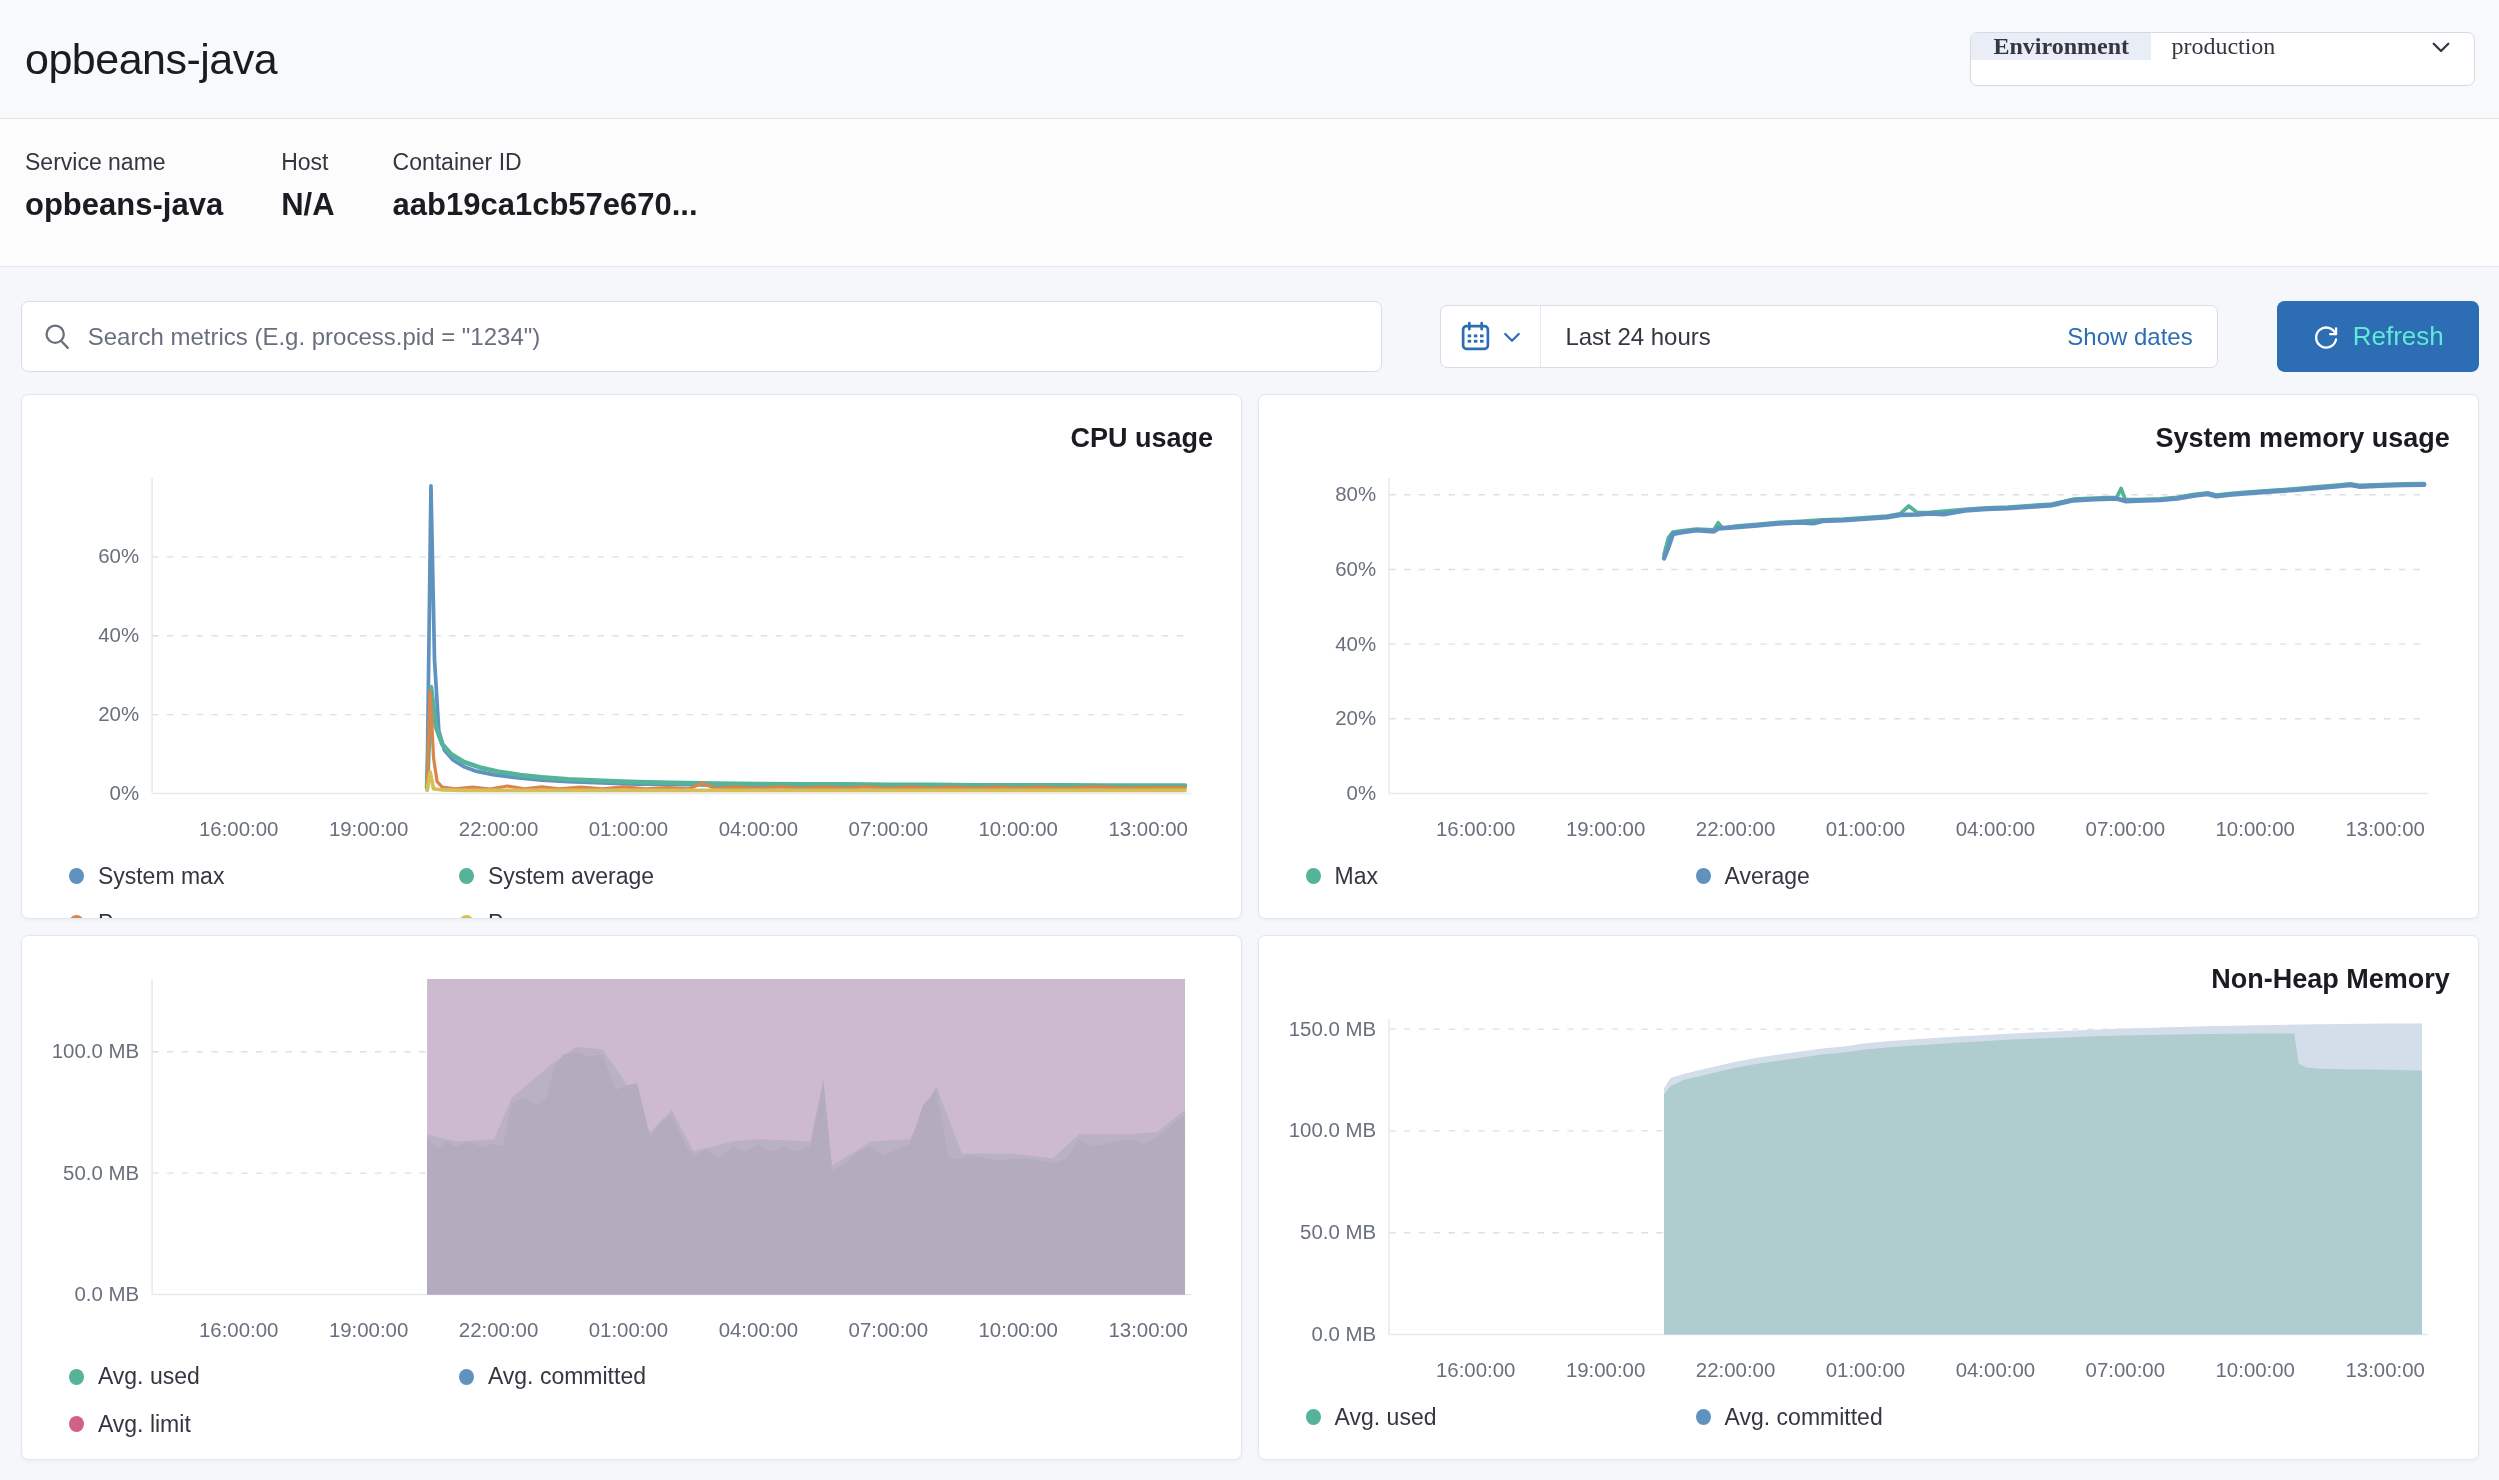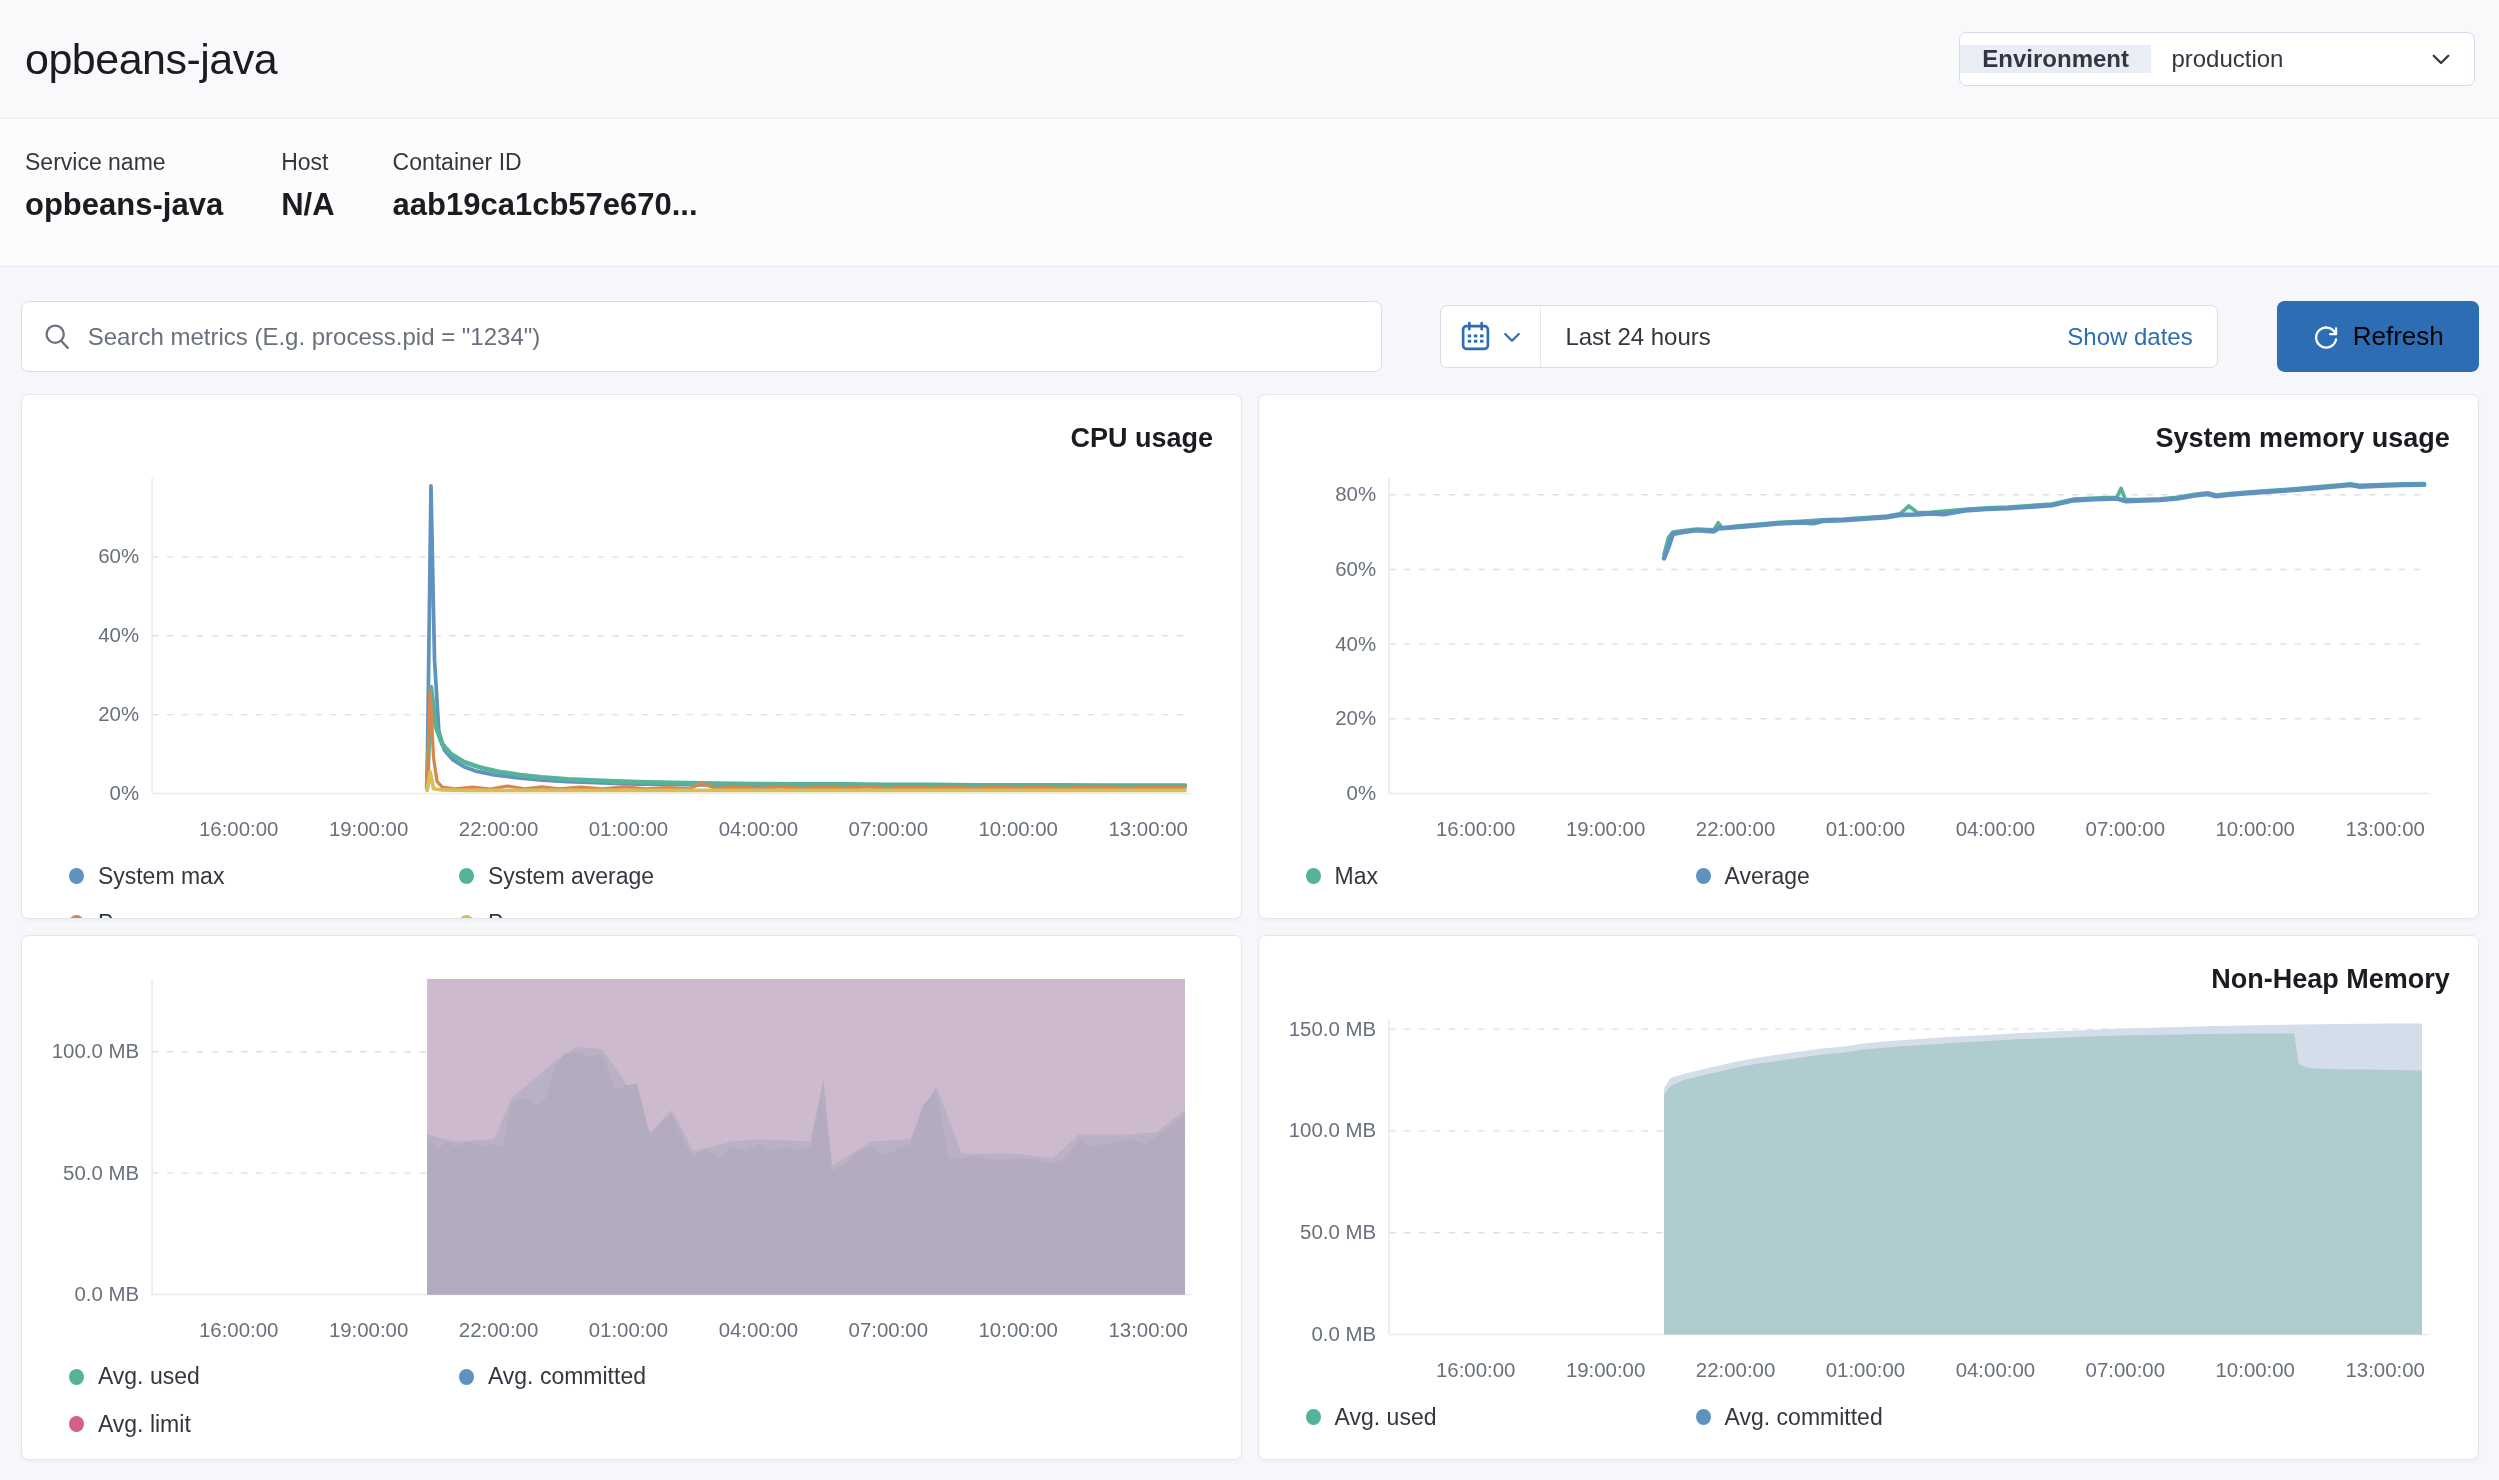--- a/index.html
+++ b/index.html
@@ -3,22 +3,22 @@
 <meta charset="utf-8">
 <style>
   * { margin:0; padding:0; box-sizing:border-box; }
   html,body { width:2500px; height:1481px; overflow:hidden;
     font-family:"Liberation Sans","DejaVu Sans",sans-serif; background:#F5F7FA; color:#343741; }
 
   
   .top-bar { background:#F8F9FB; border-bottom:0.9px solid #E4E9F1; height:119px;
     display:flex; align-items:center; justify-content:space-between; padding:0 25px; }
   .page-title { font-size:43px; font-weight:400; color:#1A1C21; letter-spacing:-0.5px; }
-  .env-control { display:flex; align-items:center; height:54px; border:0.9px solid #D3DAE6;
-    border-radius:7.4px; overflow:hidden; background:#fff; }
+  .env-control { display:flex; align-items:flex-start; height:54px; border:0.9px solid #D3DAE6;
+    border-radius:7.4px; overflow:hidden; background:#fff;font-family:Liberation Serif, serif; }
   .env-label { background:#E9EDF5; font-size:24px; font-weight:700; color:#343741;
     display:flex; align-items:center; padding:0 22px; }
   .env-select { display:flex; align-items:center; justify-content:space-between;
     width:323px; padding:0 20.4px; font-size:24px; color:#343741; cursor:pointer; }
 
   
   .service-info { background:#FCFCFD; border-bottom:0.9px solid #E4E9F1; padding:30px 25px 43px; display:flex; }
   .svc-field { margin-right:58px; }
   .svc-label { font-size:23px; color:#343741; margin-bottom:11px; }
   .svc-value { font-size:31px; font-weight:700; color:#1A1C21; }
@@ -31,21 +31,21 @@
   .search-box input { border:none; outline:none; flex:1; font-size:24px; margin-left:15px;
     font-family:inherit; color:#343741; background:transparent; }
   .search-box input::placeholder { color:#69707D; }
   .datepicker { width:778px; height:63px; margin-left:20.4px; background:#fff; border:0.9px solid #D6DCE8;
     border-radius:7px; display:flex; align-items:center; overflow:hidden; }
   .dp-quick { display:flex; align-items:center; padding:0 16.7px 0 18.6px; height:100%;
     border-right:0.9px solid #E6EAF0; cursor:pointer; }
   .dp-range { flex:1; font-size:24px; color:#343741; padding-left:24px; }
   .dp-showdates { font-size:24px; color:#2D6DB4; padding-right:24px; cursor:pointer; }
   .refresh-btn { margin-left:22px; width:202px; height:71px; background:#2D6DB4; border:none;
-    border-radius:7.4px; color:#000000; font-size:26px; font-weight:500; font-family:inherit;
+    border-radius:7.4px; color:#5eead4; font-size:26px; font-weight:500; font-family:inherit;
     display:flex; align-items:center; justify-content:center; cursor:pointer; }
   .refresh-btn svg { margin-right:13px; }
 
   
   .grid { margin-top:22px; display:grid; grid-template-columns:1fr 1fr; gap:16px; }
   .panel { background:#fff; border:0.9px solid #E1E6EF; border-radius:7.4px;
     box-shadow:0 1.9px 3.7px rgba(52,62,90,0.04); padding:28px 28px 22px; height:525px; overflow:hidden; }
   .panel-title { font-size:27px; font-weight:700; color:#1A1C21; margin-bottom:9.3px;text-align:right; }
   .chart { width:1174px; height:390px; display:block; }
   .chart text { font-size:22px; fill:#69707D; }

